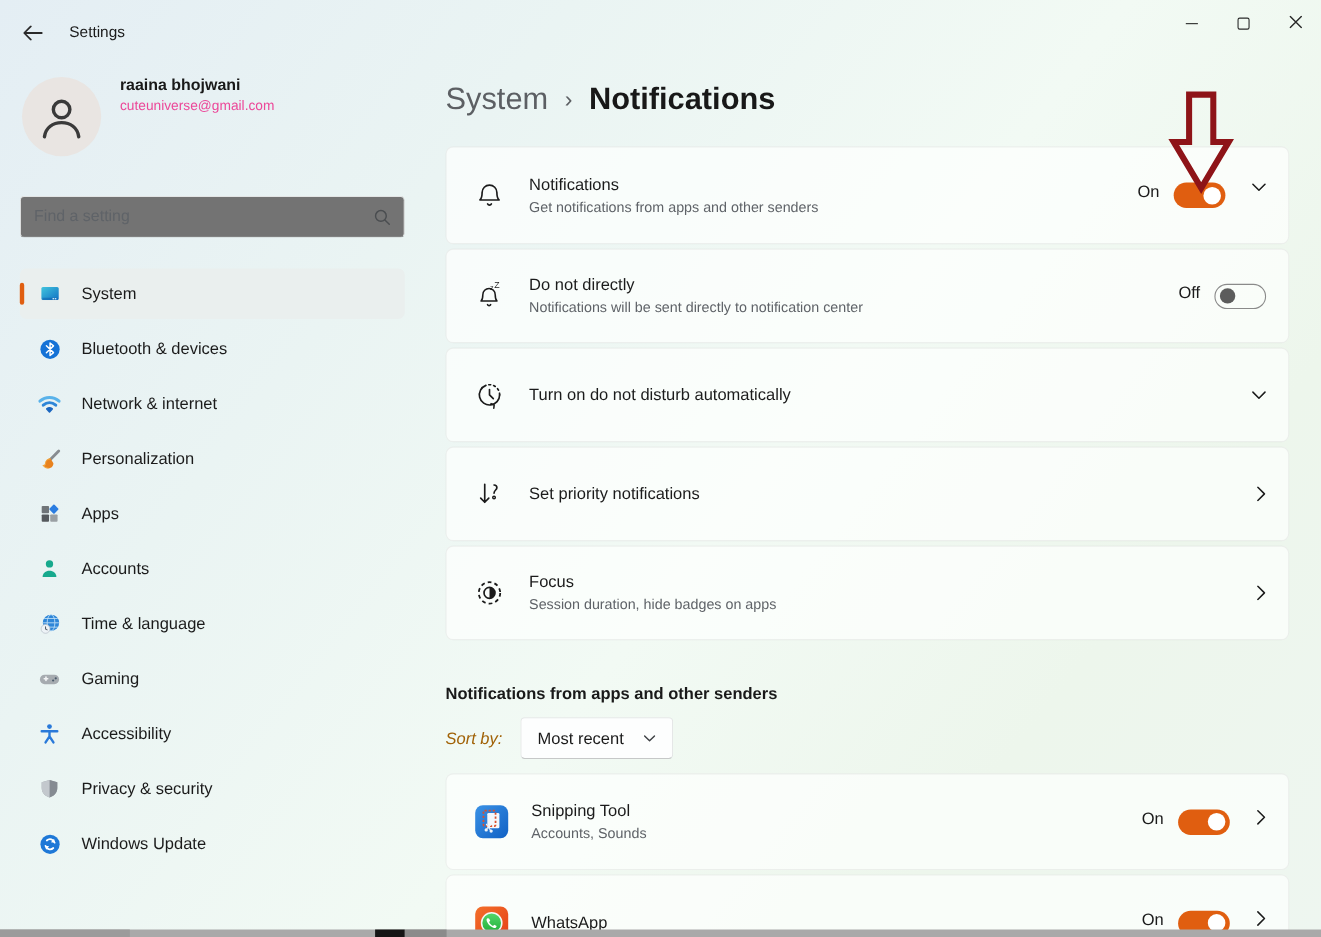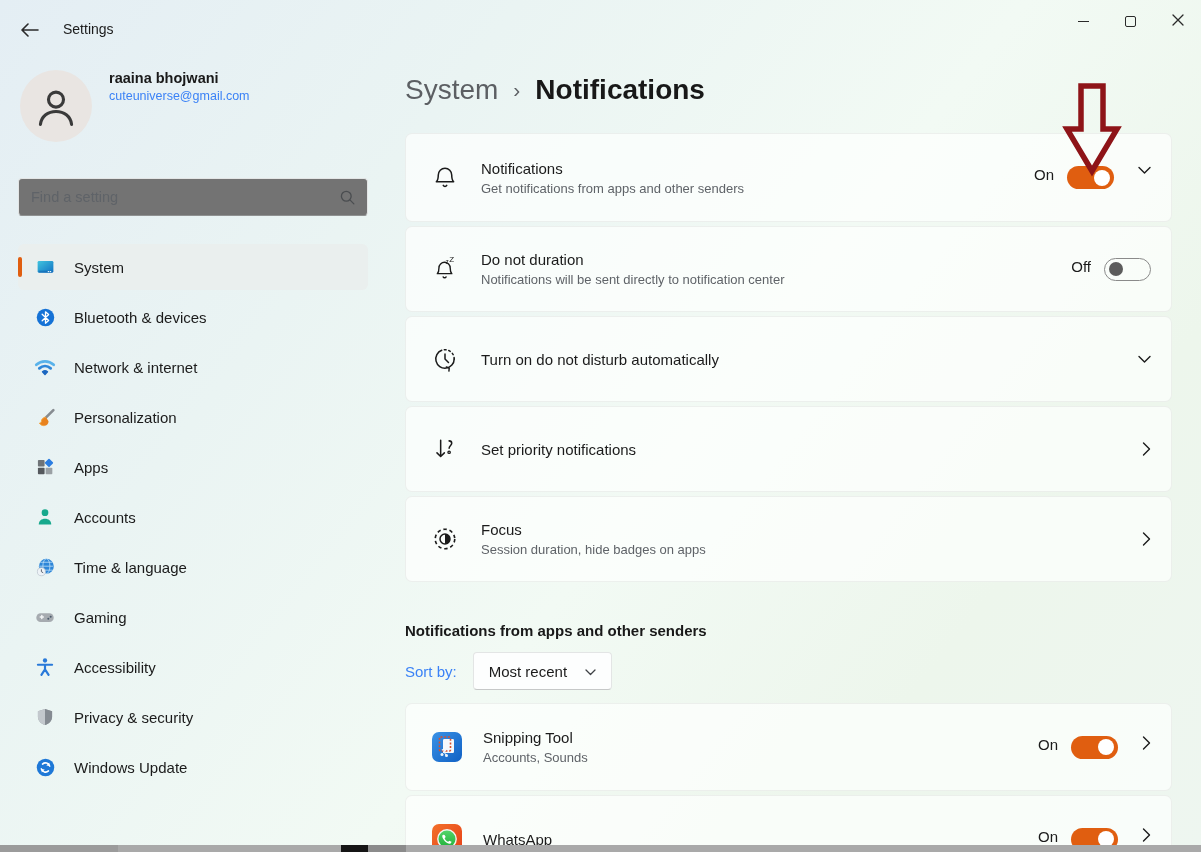--- a/index.html
+++ b/index.html
@@ -26,21 +26,21 @@
   .caption-group{position:absolute;right:0;top:0;display:flex;height:42px;}
   .cap-btn{width:47px;height:42px;border:none;background:transparent;display:flex;align-items:center;justify-content:center;cursor:pointer;}
   .min-glyph{width:11px;height:0;border-top:1.4px solid #2a2a2a;}
   .max-glyph{width:11px;height:11px;border:1.4px solid #2a2a2a;border-radius:2px;}
   
   .sidebar{position:absolute;left:0;top:48px;width:392px;bottom:7px;}
   .account{position:absolute;left:20px;top:22px;display:flex;align-items:flex-start;}
   .avatar{width:72px;height:72px;border-radius:50%;background:#e9e5e2;display:flex;align-items:center;justify-content:center;}
   .account-text{margin-left:17px;}
   .account-name{font-size:14.5px;font-weight:700;color:#191919;}
-  .account-email{font-size:12.5px;color:#3b82f6;margin-top:3px;}
+  .account-email{font-size:12.5px;color:#ec4899;margin-top:3px;}
   .searchbox{position:absolute;left:18px;top:130px;width:350px;height:38px;background:#737373;border:1px solid #e3e5e5;border-bottom:1px solid #8f9191;border-radius:4px;display:flex;align-items:center;}
   .searchbox input{flex:1;border:none;outline:none;background:transparent;font-family:"Liberation Sans",sans-serif;font-size:14.5px;padding:0 12px;color:var(--text);}
   .searchbox input::placeholder{color:#5f6368;}
   .search-icn{margin-right:12px;display:flex;}
   .nav{position:absolute;left:18px;top:196px;width:350px;}
   .nav-item{position:relative;height:46px;margin-bottom:4px;border-radius:6px;display:flex;align-items:center;padding-left:16px;cursor:pointer;}
   .nav-item.selected{background:#eaefee;}
   .nav-item.selected::before{content:"";position:absolute;left:0;top:13px;width:3.5px;height:20px;border-radius:2px;background:var(--accent);}
   .nav-icn{width:22px;height:22px;display:flex;align-items:center;justify-content:center;margin-right:18px;}
   .nav-label{font-size:15px;color:var(--text);}
@@ -61,21 +61,21 @@
   .toggle-label{font-size:15px;margin-right:13px;}
   .toggle{width:47px;height:23px;border-radius:12px;position:relative;flex:none;cursor:pointer;}
   .toggle.on{background:var(--accent);}
   .toggle.on .knob{position:absolute;right:4px;top:3.5px;width:16px;height:16px;border-radius:50%;background:#fff;}
   .toggle.off{background:transparent;border:1px solid #8a8a8a;}
   .toggle.off .knob{position:absolute;left:4px;top:3.5px;width:14px;height:14px;border-radius:50%;background:#5c5c5c;}
   .chev{margin-left:24px;display:flex;cursor:pointer;}
   .app-icn{width:32px;height:32px;margin-right:20px;flex:none;}
   .section-title{margin-top:40px;font-size:15px;font-weight:700;color:#191919;}
   .sort-row{margin-top:13px;display:flex;align-items:center;}
-  .sort-label{font-size:15px;color:#3b82f6;margin-right:16px;}
+  .sort-label{font-size:15px;color:#a16207;margin-right:16px;font-style:italic;}
   .dropdown{height:38px;background:#fdfefe;border:1px solid #e3e5e5;border-bottom:1px solid #c6c8c8;border-radius:4px;display:flex;align-items:center;padding:0 15px;cursor:pointer;}
   .dropdown-value{font-size:15px;margin-right:18px;}
   .apps-cards{margin-top:13px;}
   
   .annotation-arrow{position:absolute;left:1061px;top:82px;z-index:10;pointer-events:none;}
   
   .bottom-bar{position:absolute;left:0;right:0;bottom:0;height:7px;background:#a9a9a9;}
   .bottom-bar .seg-dark{position:absolute;left:341px;width:27px;top:0;bottom:0;background:#151515;}
   .bottom-bar .seg-left{position:absolute;left:0;width:118px;top:0;bottom:0;background:#9b9b9b;}
   .bottom-bar .seg-mid{position:absolute;left:368px;width:38px;top:0;bottom:0;background:#8b8b8b;}
@@ -292,21 +292,21 @@
     <div class="card h-md">
       <span class="card-icn">
         <svg width="26" height="26" viewBox="0 0 24 24">
             <path d="M16.8 11a5.2 5.2 0 0 0-10.4 0c0 3.9-1.5 5.3-1.5 5.3h13.4s-1.5-1.4-1.5-5.3" fill="none" stroke="#1b1b1b" stroke-width="1.3" stroke-linecap="round" stroke-linejoin="round"></path>
             <path d="M13 19.3a1.5 1.5 0 0 1-2.7 0" fill="none" stroke="#1b1b1b" stroke-width="1.3" stroke-linecap="round"></path>
             <text x="12.5" y="7.2" font-family="Liberation Sans,sans-serif" font-size="6" fill="#1b1b1b">z</text>
             <text x="16" y="5.4" font-family="Liberation Sans,sans-serif" font-size="7.4" fill="#1b1b1b">Z</text>
           </svg>
       </span>
       <div class="card-text">
-        <div class="card-title">Do not duration</div>
+        <div class="card-title">Do not directly</div>
         <div class="card-desc">Notifications will be sent directly to notification center</div>
       </div>
       <div class="card-right">
         <span class="toggle-label">Off</span>
         <div class="toggle off">
             <span class="knob"></span>
           </div>
       </div>
     </div>
 

